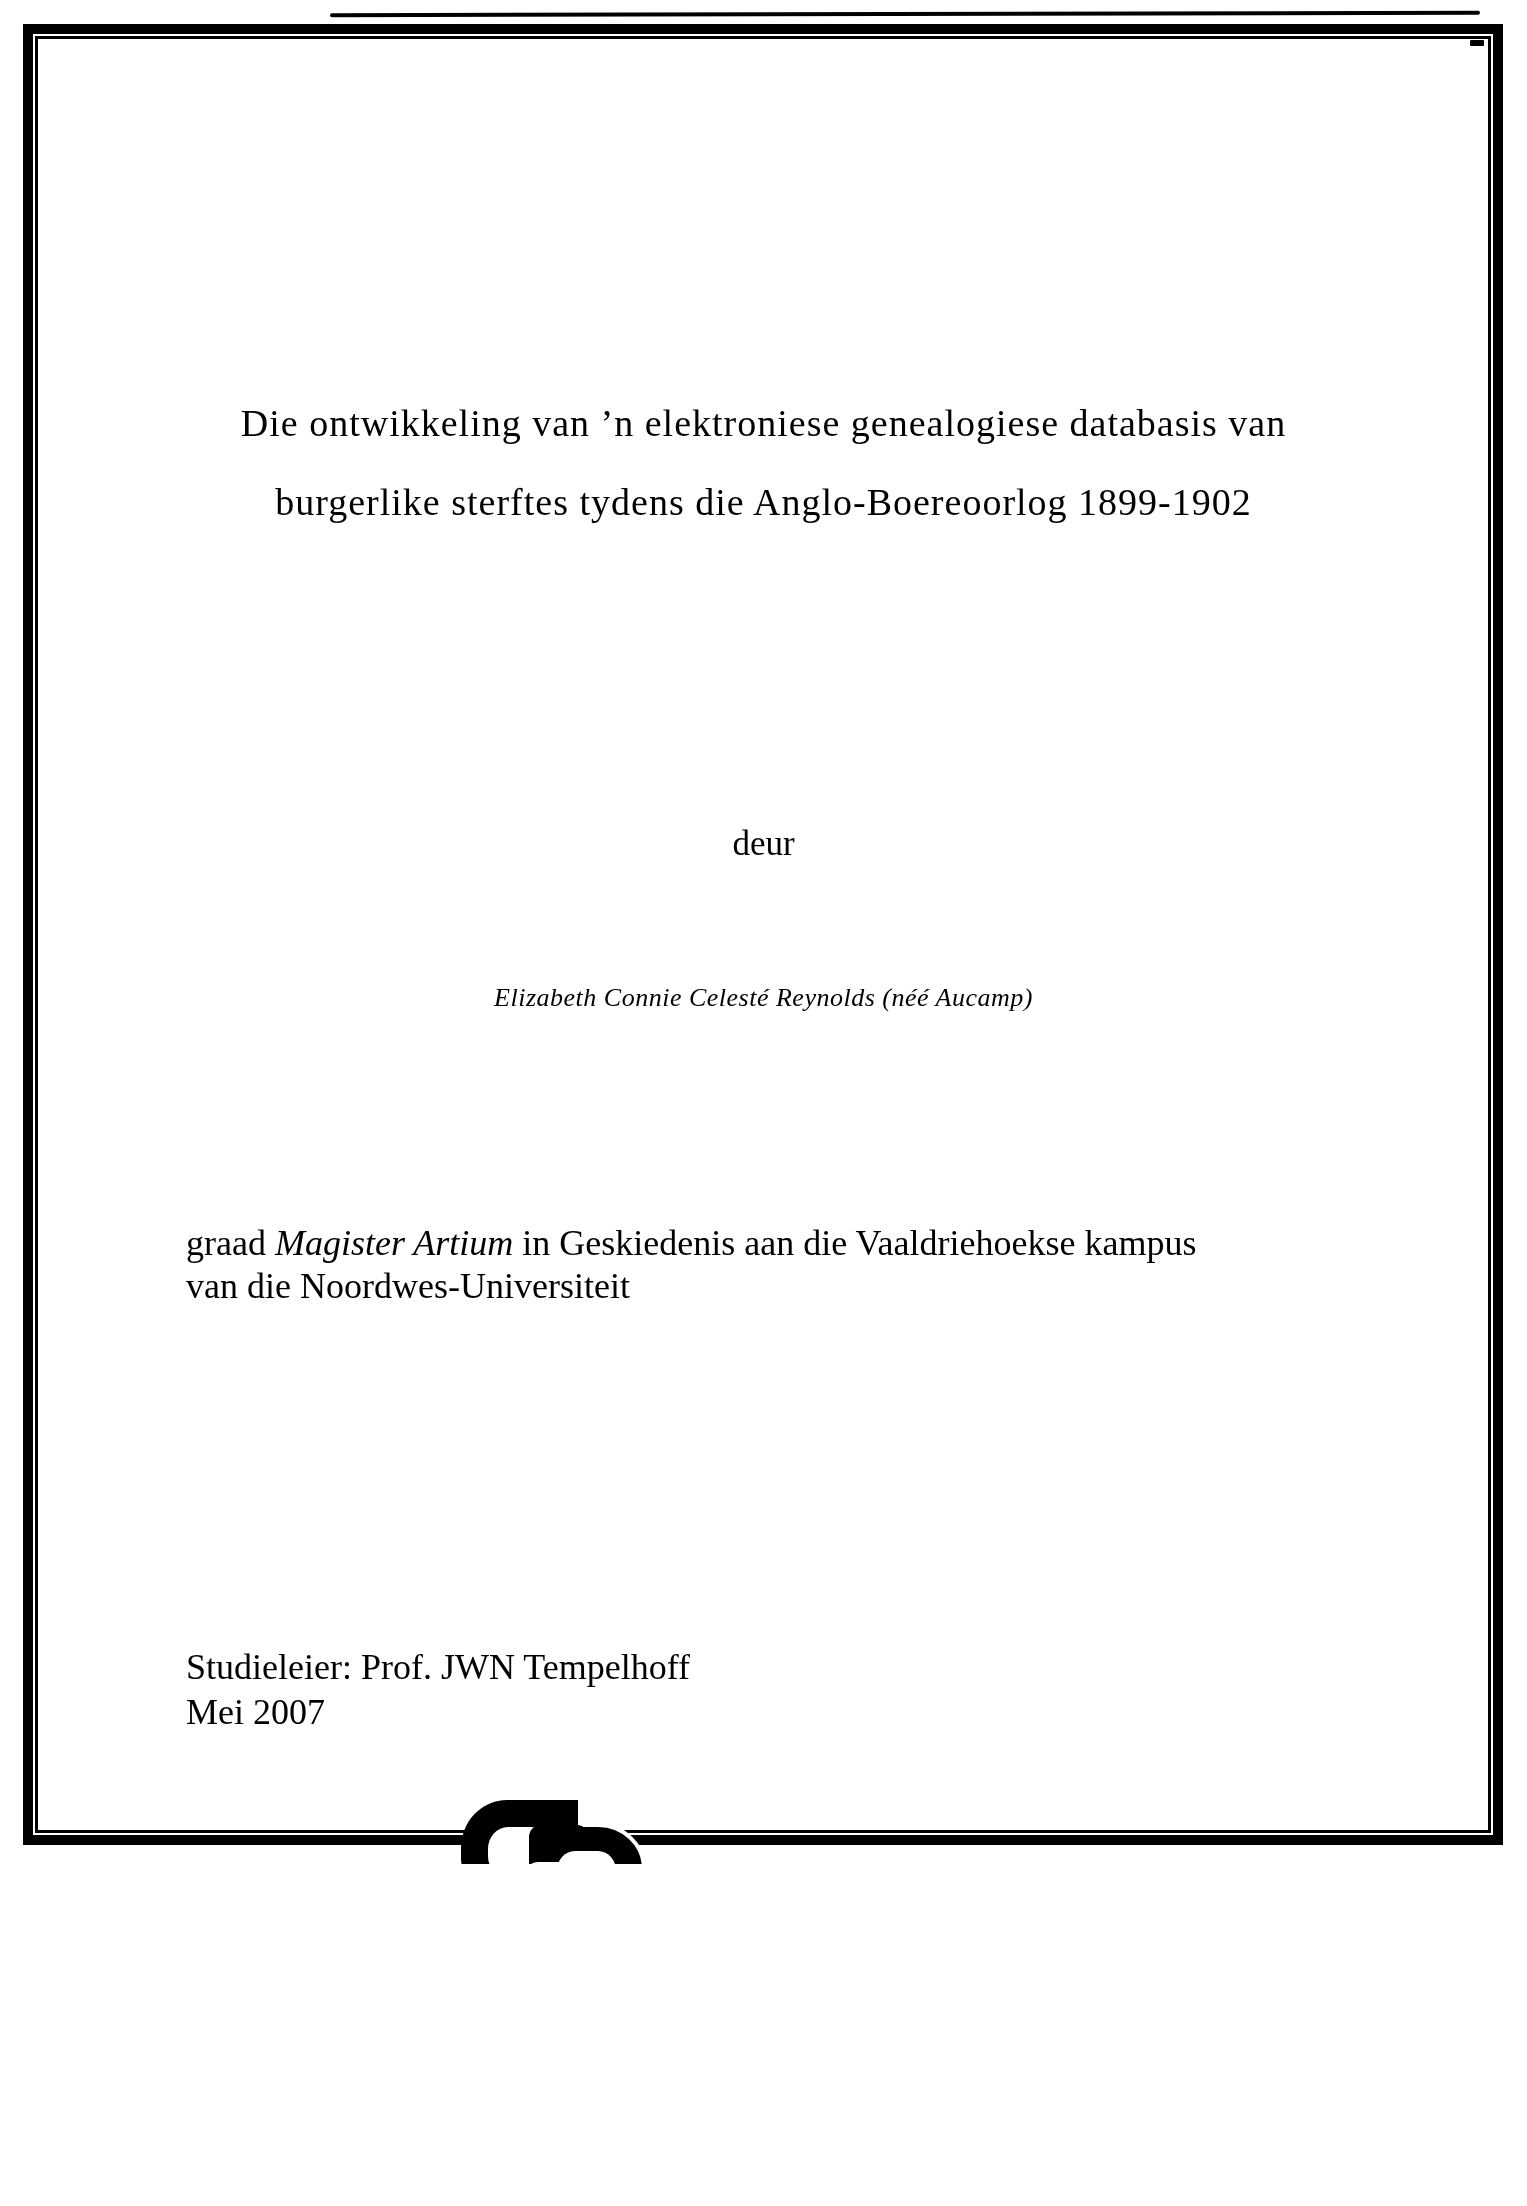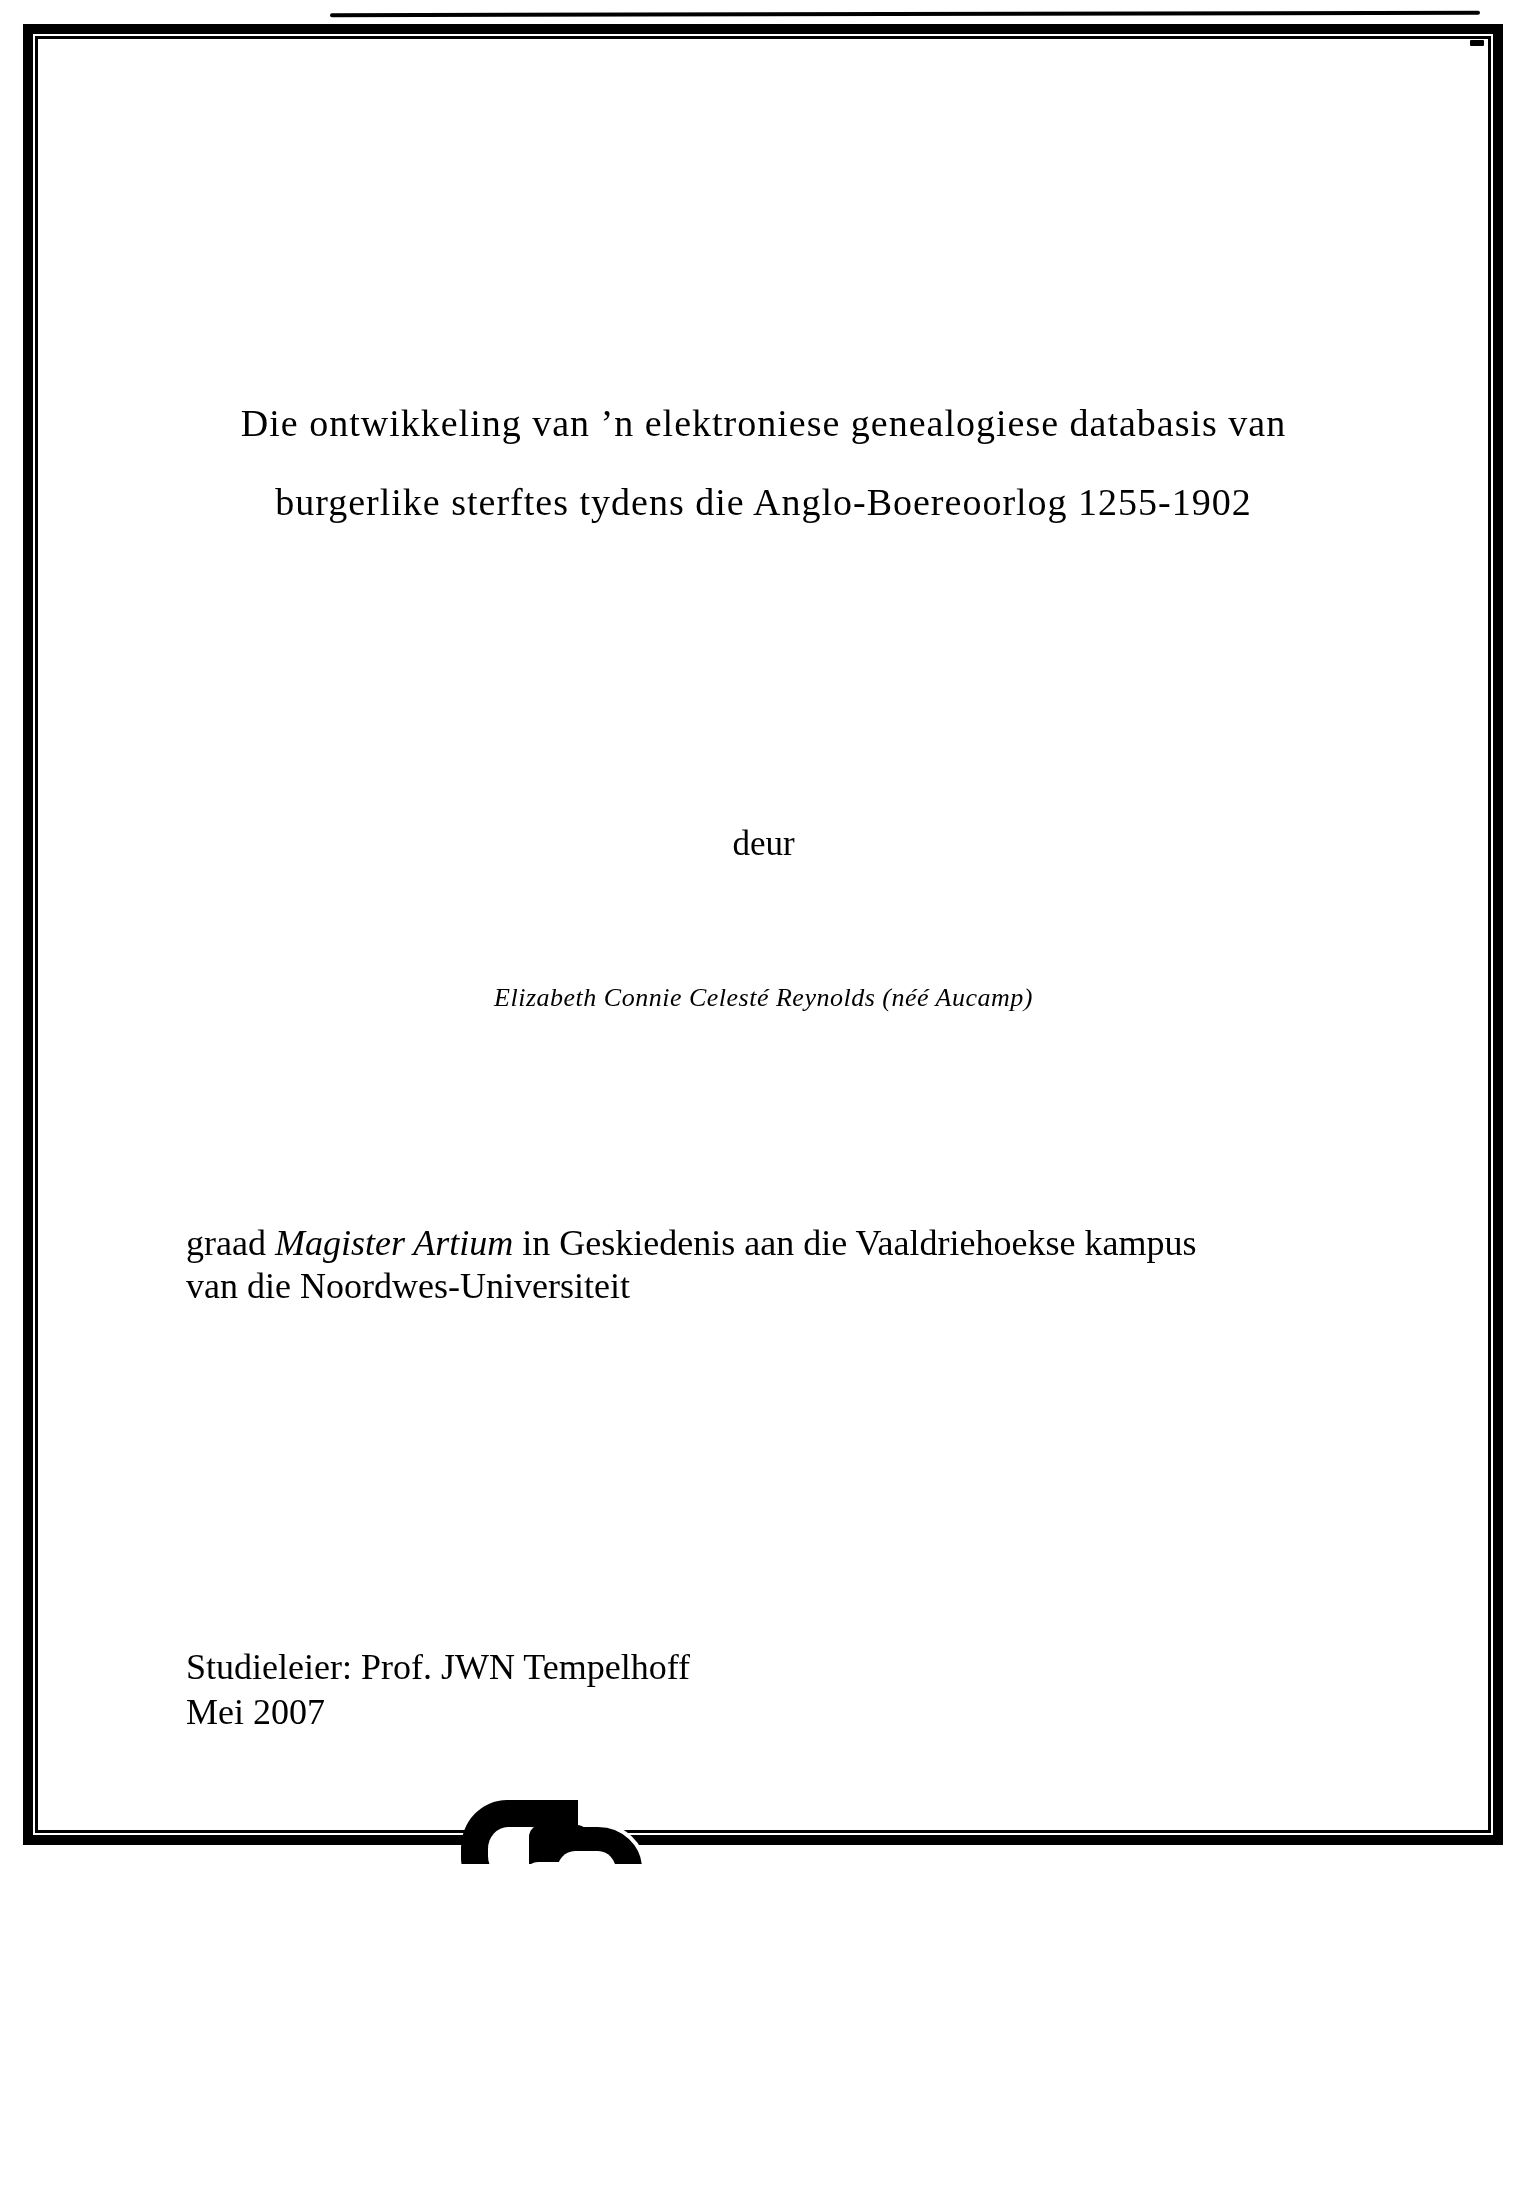--- a/index.html
+++ b/index.html
@@ -61,21 +61,21 @@
 <div id="page">
 
   <div class="scan-streak"></div>
   <div class="scan-speck" style="left:1470px;top:40px;width:14px;height:6px;"></div>
 
   <div class="frame-outer">
     <div class="frame-inner"></div>
   </div>
 
   <div class="textline centered" id="title-l1">Die ontwikkeling van ’n elektroniese genealogiese databasis van</div>
-  <div class="textline centered" id="title-l2">burgerlike sterftes tydens die Anglo-Boereoorlog 1255-1902</div>
+  <div class="textline centered" id="title-l2">burgerlike sterftes tydens die Anglo-Boereoorlog 1899-1902</div>
 
   <div class="textline centered" id="byline">deur</div>
 
   <div class="textline centered" id="author">Elizabeth Connie Celesté Reynolds (néé Aucamp)</div>
 
   <div class="block" id="thesis">
     <div><span>graad</span> <i>Magister Artium</i> <span>in Geskiedenis aan die Vaaldriehoekse kampus</span></div>
     <div>van die Noordwes-Universiteit</div>
   </div>
 

